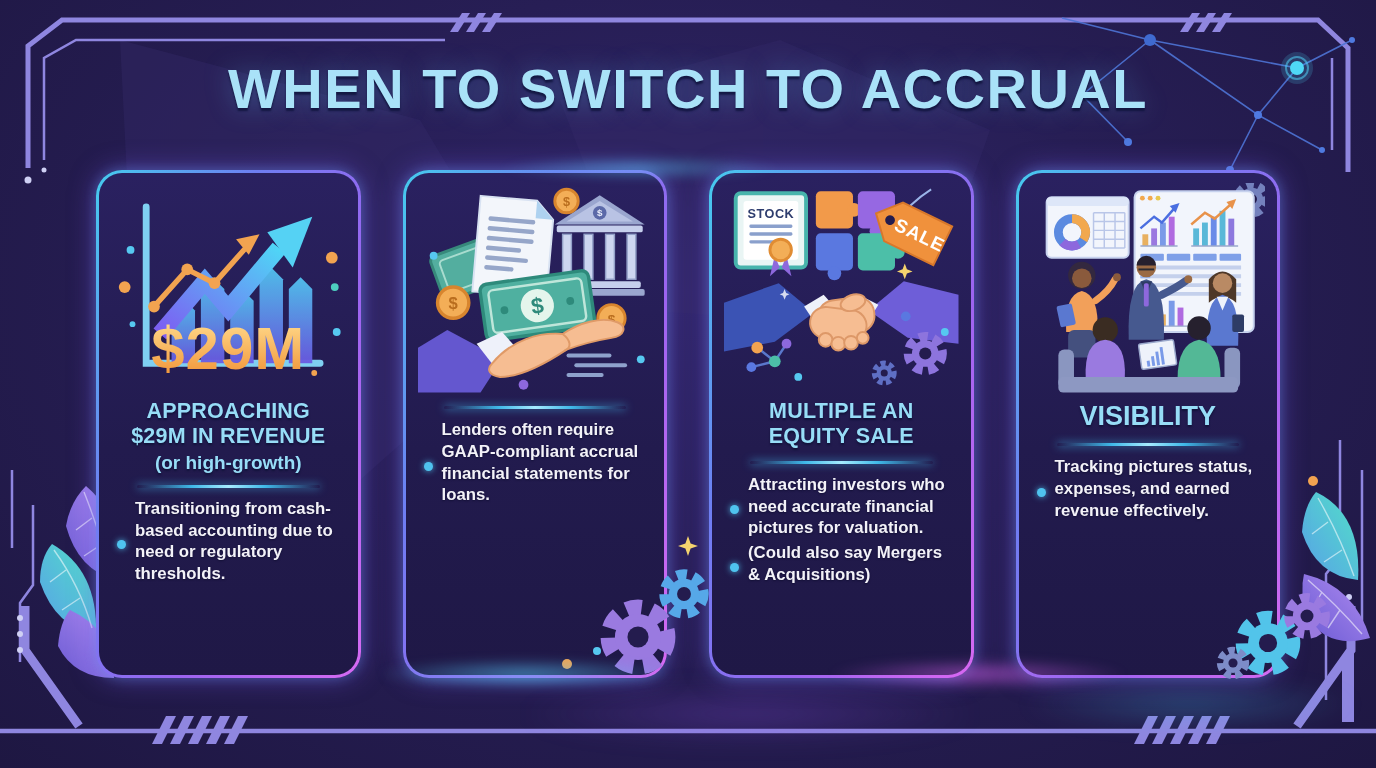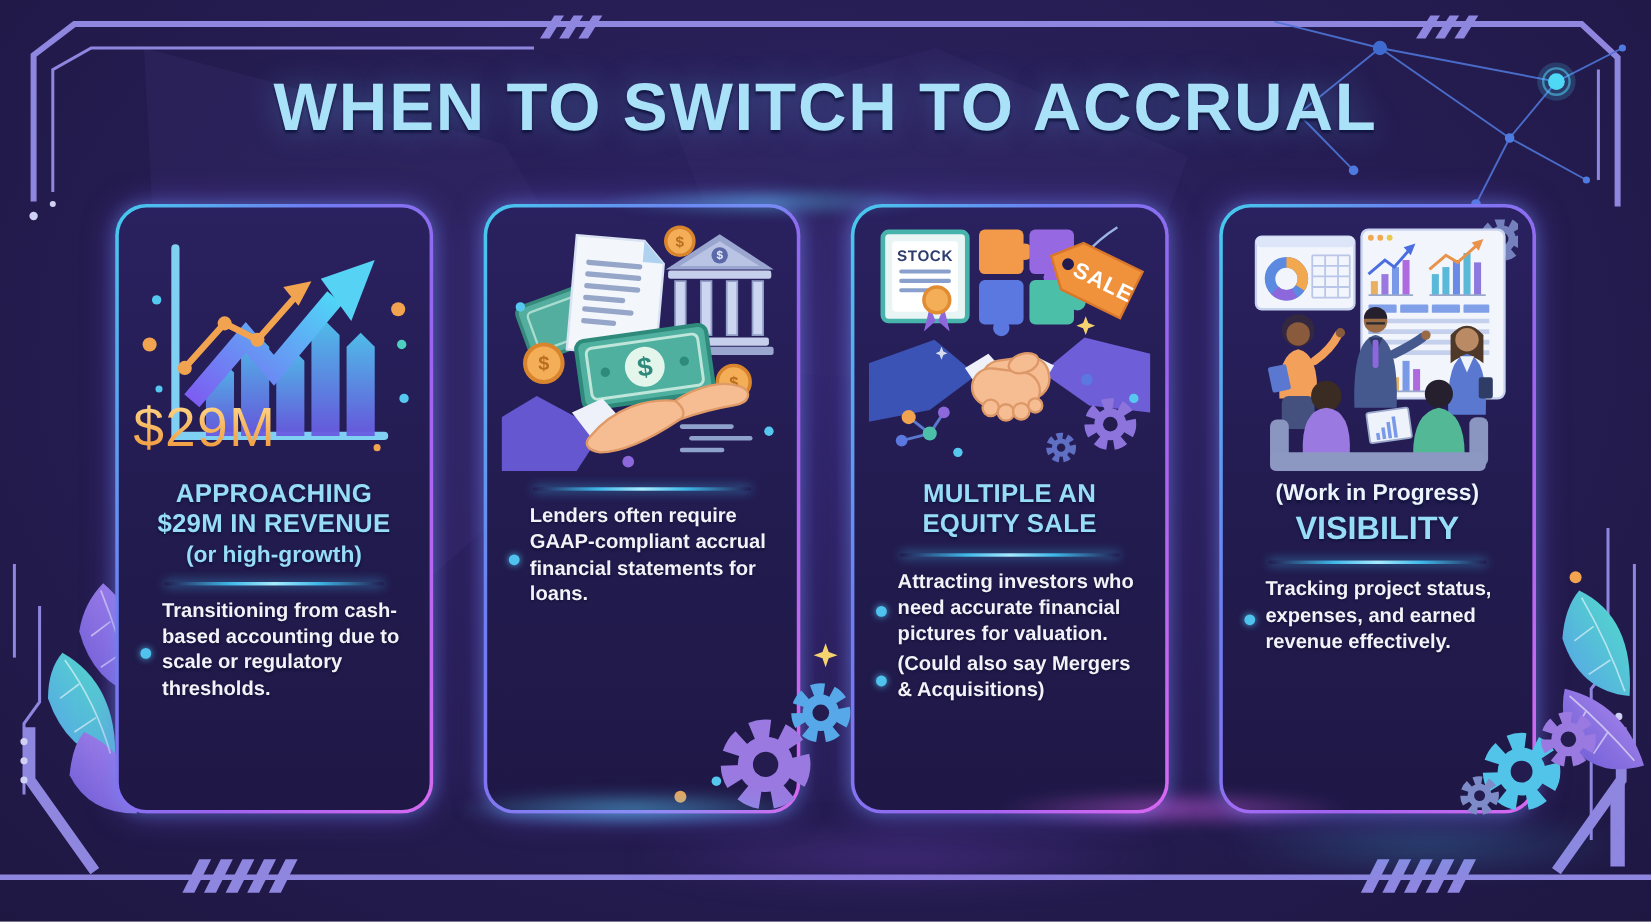--- a/index.html
+++ b/index.html
@@ -22,22 +22,22 @@
     box-shadow:0 0 26px rgba(124,92,240,.5),0 0 12px rgba(80,200,240,.3);
   }
   .card-inner{
     border-radius:23px;height:100%;box-sizing:border-box;
     background:linear-gradient(180deg,#2a2160 0%,#221b4e 55%,#1f1846 100%);
     padding:10px 12px 12px;display:flex;flex-direction:column;overflow:hidden;
   }
   .illus{position:relative;height:212px;flex:none;}
   .illus svg{width:100%;height:212px;display:block;}
   .fig-label{
-    position:absolute;left:0;right:0;bottom:12px;
-    font-size:46px;font-weight:400;letter-spacing:1px;color:#f5a94e;
+    position:absolute;left:0;right:0;bottom:12px;text-align:center;
+    font-size:60px;font-weight:700;letter-spacing:1px;color:#f5a94e;
     background:linear-gradient(180deg,#ffd98a 10%,#f29a3f 85%);
     -webkit-background-clip:text;background-clip:text;-webkit-text-fill-color:transparent;
   }
   .h-block{text-align:center;margin-top:4px;}
   .card-h{
     font-size:21.5px;line-height:1.18;font-weight:700;color:#97ddf7;
     letter-spacing:.2px;white-space:pre-line;
     text-shadow:0 2px 2px rgba(10,15,50,.7);
   }
   .card-sub{font-size:19px;font-weight:700;color:#97ddf7;margin-top:2px;text-shadow:0 2px 2px rgba(10,15,50,.7);}
@@ -226,21 +226,21 @@
       </div>
       <div class="h-block">
         <div class="card-h">APPROACHING
 $29M IN REVENUE</div>
         <div class="card-sub">(or high-growth)</div>
       </div>
       <div class="divider"></div>
       <ul class="bullets">
         <li>
             <span class="dot"></span>
-            <span class="bt">Transitioning from cash-based accounting due to scale or regulatory thresholds.</span>
+            <span class="bt">Transitioning from cash-based accounting due to need or regulatory thresholds.</span>
           </li>
       </ul>
     </div>
   </div>
 
   <div class="card">
     <div class="card-inner">
       <div class="illus">
         <svg viewBox="0 0 240 212">
           <g transform="rotate(-20 60 85)">
@@ -512,28 +512,27 @@
               <rect x="118" y="178" width="3" height="6"></rect>
                 <rect x="123" y="174" width="3" height="10"></rect>
               <rect x="128" y="170" width="3" height="14"></rect>
                 <rect x="133" y="166" width="3" height="18"></rect>
             </g>
           </g>
           <rect x="28" y="196" width="184" height="16" rx="5" fill="#8d98c2"></rect>
         </svg>
       </div>
       <div class="h-block">
-        <div class="card-sub white">(Work in Progress)</div>
         <div class="card-h2">VISIBILITY</div>
       </div>
       <div class="divider"></div>
       <ul class="bullets">
         <li>
             <span class="dot"></span>
-            <span class="bt">Tracking project status, expenses, and earned revenue effectively.</span>
+            <span class="bt">Tracking pictures status, expenses, and earned revenue effectively.</span>
           </li>
       </ul>
     </div>
   </div>
 
 </div>
 
 <svg class="fg-decor" width="1376" height="768" aria-hidden="true">
   <g color="#9a7ae0">
       <use href="#gear-sym" transform="translate(638,637) scale(2.2)"></use>

